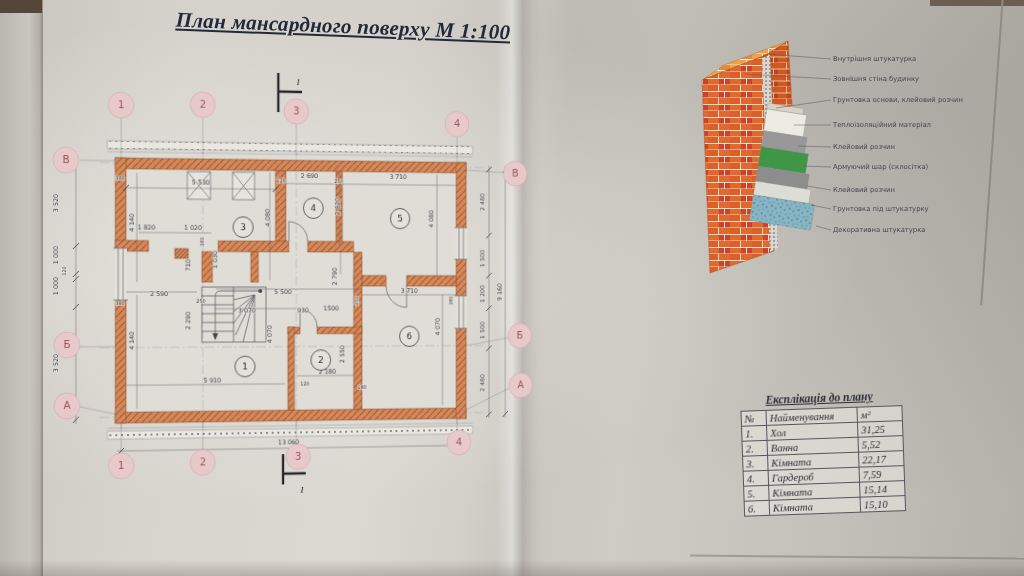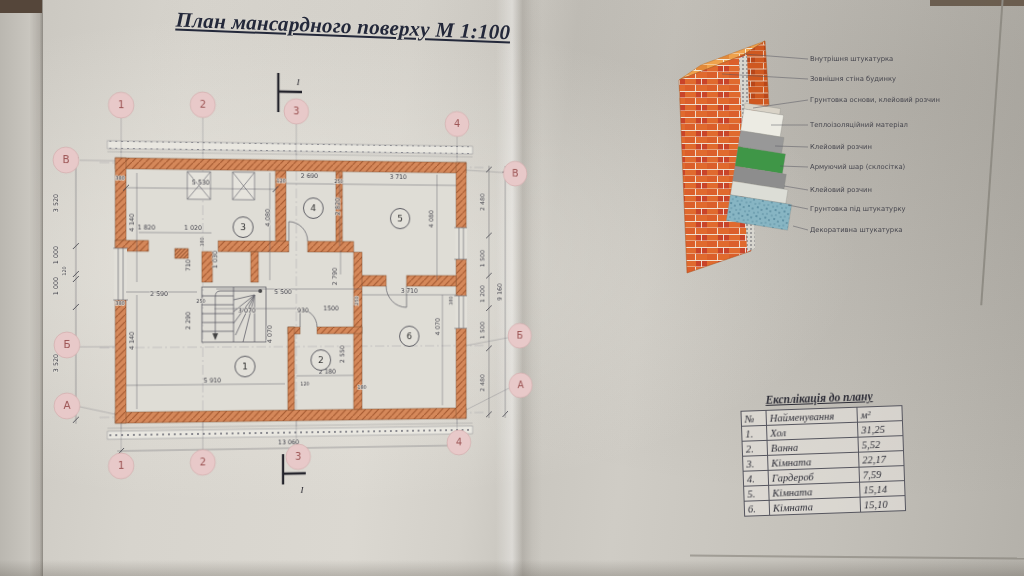--- a/index.html
+++ b/index.html
@@ -8,21 +8,21 @@
   .photo-vignette{inset:0;background:radial-gradient(ellipse at 28% 45%,rgba(242,240,233,.55),transparent 55%),radial-gradient(ellipse at 88% 15%,rgba(60,55,48,.14),transparent 60%);}
   .edge-left{left:0;top:0;width:42px;height:576px;background:linear-gradient(90deg,#bab7b0,#c9c6bf 70%,rgba(120,114,106,.30) 94%,rgba(92,87,80,.45));border-right:1px solid rgba(100,95,88,.45);}
   .corner-tl{left:0;top:0;width:42px;height:13px;background:#55463a;}
   .corner-tr{left:930px;top:0;width:94px;height:6px;background:#5f5041;opacity:.85;}
   .edge-tr{left:1002px;top:-6px;width:2px;height:312px;background:#8f8c84;transform:rotate(4deg);transform-origin:top center;}
   .fold-mid{left:496px;top:0;width:46px;height:576px;background:linear-gradient(90deg,transparent 0%,rgba(255,255,255,.35) 35%,rgba(96,90,82,.20) 58%,rgba(96,90,82,.06) 80%,transparent);}
   .bottom-line{left:690px;top:556px;width:334px;height:2px;background:rgba(120,116,108,.5);transform:rotate(.5deg);}
   .bottom-shade{left:0;top:560px;width:1024px;height:16px;background:linear-gradient(180deg,transparent,rgba(86,80,72,.28));}
   .sheet-title{left:128px;top:14px;width:430px;text-align:center;font-family:"Liberation Serif",serif;font-style:italic;font-weight:700;font-size:21px;letter-spacing:.3px;color:#23283a;text-decoration:underline;transform:rotate(2.2deg);}
   #plan-wrap{left:0;top:0;width:600px;height:510px;transform:perspective(1200px) rotateY(7deg);transform-origin:60px 290px;filter:blur(.25px);}
-  #detail-wrap{left:641px;top:0px;width:340px;height:330px;filter:blur(.2px);}
+  #detail-wrap{left:664px;top:0px;width:340px;height:330px;filter:blur(.2px);}
   .legend{left:736px;top:392px;width:170px;transform:rotate(-2deg);font-family:"Liberation Serif",serif;font-style:italic;color:#2c2c36;filter:blur(.2px);}
   .legend-title{font-weight:bold;font-size:11.5px;text-decoration:underline;text-align:center;margin-bottom:4px;}
   .legend table{border-collapse:collapse;background:rgba(236,234,227,.55);margin-left:6px;}
   .legend td,.legend th{border:1px solid #55555e;font-size:10.5px;font-style:italic;font-weight:normal;padding:0 3px;height:14px;text-align:left;white-space:nowrap;}
   .legend .c-n{width:18px;}.legend .c-name{width:84px;}.legend .c-area{width:38px;}
   .d{font-family:"DejaVu Sans",sans-serif;font-size:6.4px;fill:#3c3c46;text-anchor:middle;paint-order:stroke;stroke:rgba(224,222,215,.85);stroke-width:1.6px;}
   .ds{font-size:5px;}
   .rm{font-family:"DejaVu Sans",sans-serif;font-size:9.5px;fill:#333;text-anchor:middle;}
   .rc{fill:#e3e1da;stroke:#4a4a52;stroke-width:.9;}
   .lab{font-family:"DejaVu Sans",sans-serif;font-size:6.8px;fill:#46464e;}

